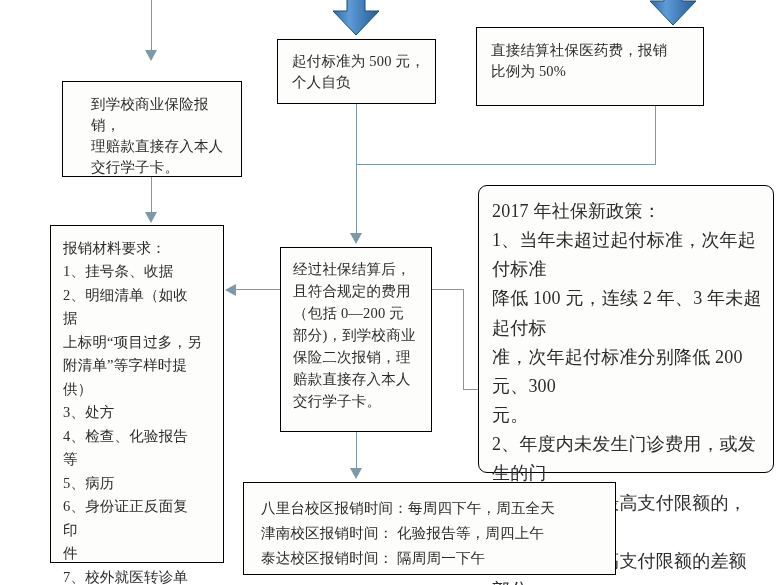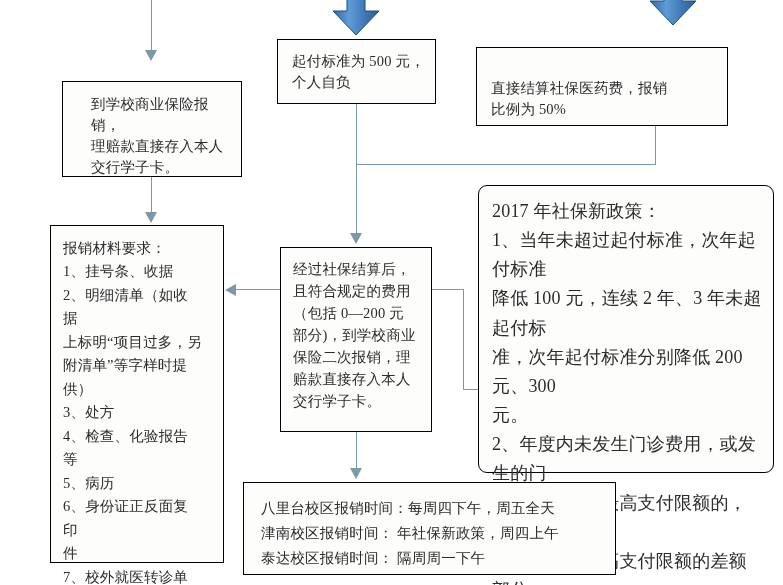--- a/index.html
+++ b/index.html
@@ -36,24 +36,23 @@
     left: 62px; top: 81px; width: 180px; height: 96px;
     padding: 12px 14px 0 28px;
     font-size: 14.5px;
   }
   #node-deductible {
     left: 277px; top: 39px; width: 159px; height: 65px;
     padding: 11px 10px 0 14px;
     font-size: 14.5px;
   }
   #node-direct-settlement {
-    left: 476px; top: 27px; width: 252px; height: 79px;
-    padding: 30px 12px 0 14px;
-    font-size: 14.5px;
-    margin-top: 20px;
+    left: 476px; top: 27px; width: 228px; height: 79px;
+    padding: 12px 12px 0 14px;
+    font-size: 14.5px;
   }
   #node-materials {
     left: 50px; top: 225px; width: 174px; height: 338px;
     padding: 11px 21px 0 12px;
     font-size: 14.5px;
     line-height: 1.62;
     font-family: Liberation Serif, serif;
   }
   #node-after-settlement {
     left: 280px; top: 247px; width: 152px; height: 185px;
@@ -213,17 +212,17 @@
 元。
 2、年度内未发生门诊费用，或发生的门
 诊费用未达到最高支付限额的，发生的
 医疗费用与最高支付限额的差额部分，
 可结转到次年及以后年度住院最高支付
 标准，并逐年累加计算。</span>
   </div>
 
   <div class="node" id="node-campus-times">
     <span class="txt">八里台校区报销时间：每周四下午，周五全天
-津南校区报销时间：    年社保新政策，周四上午
+津南校区报销时间：    化验报告等，周四上午
 泰达校区报销时间：    隔周周一下午</span>
   </div>
 
 </div>
 
 </body></html>

